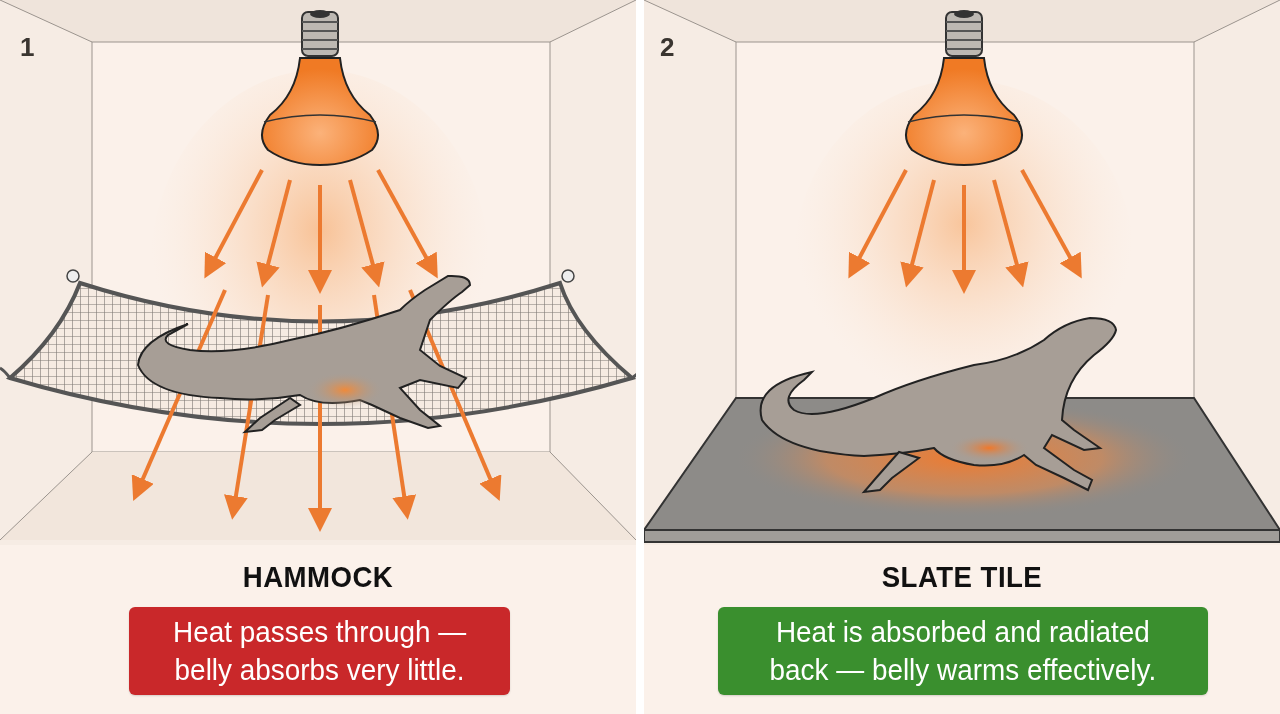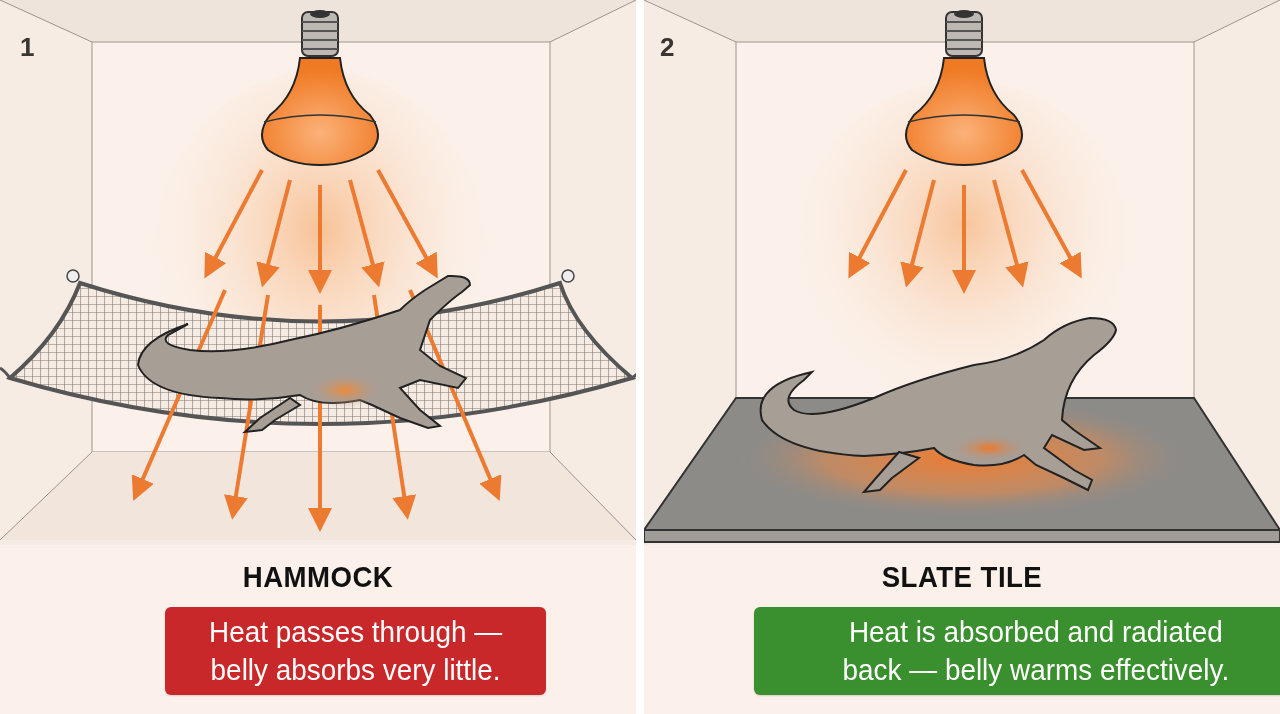--- a/index.html
+++ b/index.html
@@ -6,24 +6,24 @@
   body{width:1280px;height:714px;background:#fbf3ee;overflow:hidden;position:relative;font-family:"Liberation Sans",sans-serif;}
   .panel{position:absolute;top:0;width:636px;height:714px;background:#fbf1ea;overflow:hidden;}
   .panel.left{left:0;}
   .panel.right{left:644px;}
   .divider{position:absolute;left:636px;top:0;width:8px;height:714px;background:#ffffff;}
   .panel svg.scene{position:absolute;left:0;top:0;width:636px;height:545px;}
   .num{position:absolute;top:32px;font-size:26px;font-weight:bold;color:#3a3530;}
   .left .num{left:20px;}
   .right .num{left:16px;}
   .title{position:absolute;top:560px;left:0;width:636px;text-align:center;font-size:30px;font-weight:bold;color:#111;letter-spacing:0.5px;transform:scaleX(0.92);}
-  .caption{position:absolute;top:607px;height:88px;border-radius:6px;color:#fff;font-size:30px;line-height:38px;text-align:center;display:flex;align-items:center;justify-content:center;box-shadow:0 1px 2px rgba(0,0,0,0.15);margin-left:36px;}
+  .caption{position:absolute;top:607px;height:88px;border-radius:6px;color:#fff;font-size:30px;line-height:38px;text-align:center;display:flex;align-items:center;justify-content:center;box-shadow:0 1px 2px rgba(0,0,0,0.15);}
   .caption span{display:block;transform:scaleX(0.93);}
   .left .caption{left:129px;width:381px;background:#c9282a;}
-  .right .caption{left:74px;width:563px;background:#3a8f2e;}
+  .right .caption{left:74px;width:490px;background:#3a8f2e;}
 </style>
 </head>
 <body>
 
 <div class="panel left">
   <svg class="scene" viewBox="0 0 636 545">
     <defs>
       <radialGradient id="glow1" cx="50%" cy="40%" r="50%">
         <stop offset="0%" stop-color="#f7b27a" stop-opacity="0.75"></stop>
         <stop offset="100%" stop-color="#fbe3d0" stop-opacity="0"></stop>

